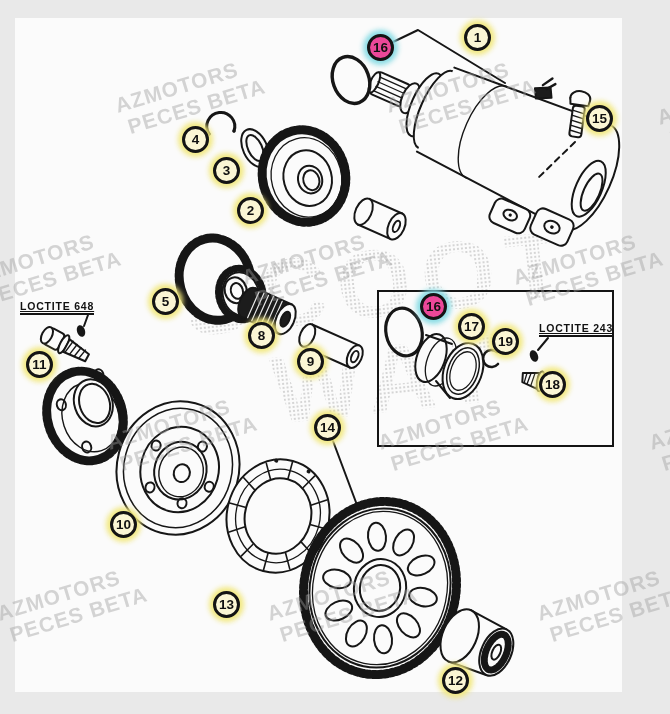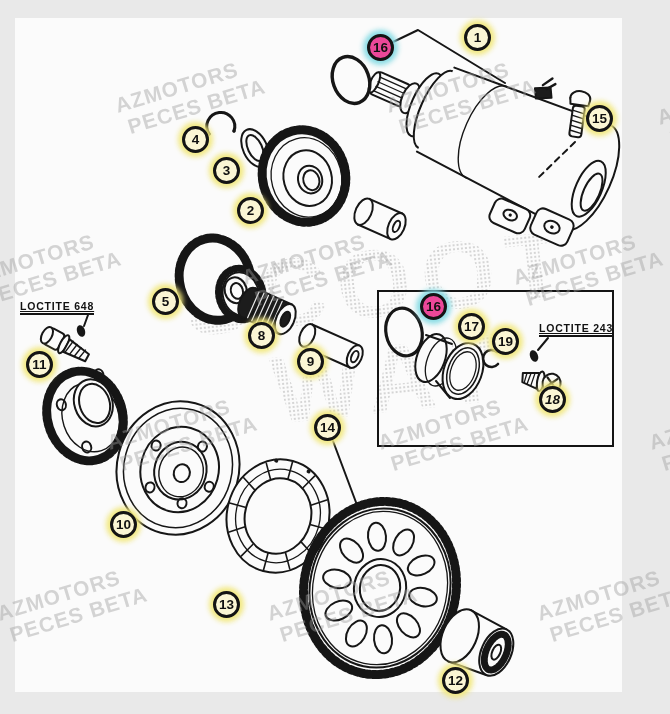--- a/index.html
+++ b/index.html
@@ -338,15 +338,15 @@
   <div class="callout glow-y" style="left:297px;top:348px;">9</div>
   <div class="callout glow-y" style="left:110px;top:511px;">10</div>
   <div class="callout glow-y" style="left:26px;top:351px;">11</div>
   <div class="callout glow-y" style="left:442px;top:667px;">12</div>
   <div class="callout glow-y" style="left:213px;top:570px;margin-top:21px;">13</div>
   <div class="callout glow-y" style="left:314px;top:414px;text-align:right;">14</div>
   <div class="callout glow-y" style="left:586px;top:105px;">15</div>
   <div class="callout glow-c" style="left:367px;top:34px;">16</div>
   <div class="callout glow-c" style="left:420px;top:293px;">16</div>
   <div class="callout glow-y" style="left:458px;top:313px;">17</div>
-  <div class="callout glow-y" style="left:539px;top:386px;font-style:italic;">18</div>
+  <div class="callout glow-y" style="left:539px;top:371px;">18</div>
   <div class="callout glow-y" style="left:492px;top:328px;">19</div>
 </div>
 
 </body></html>

